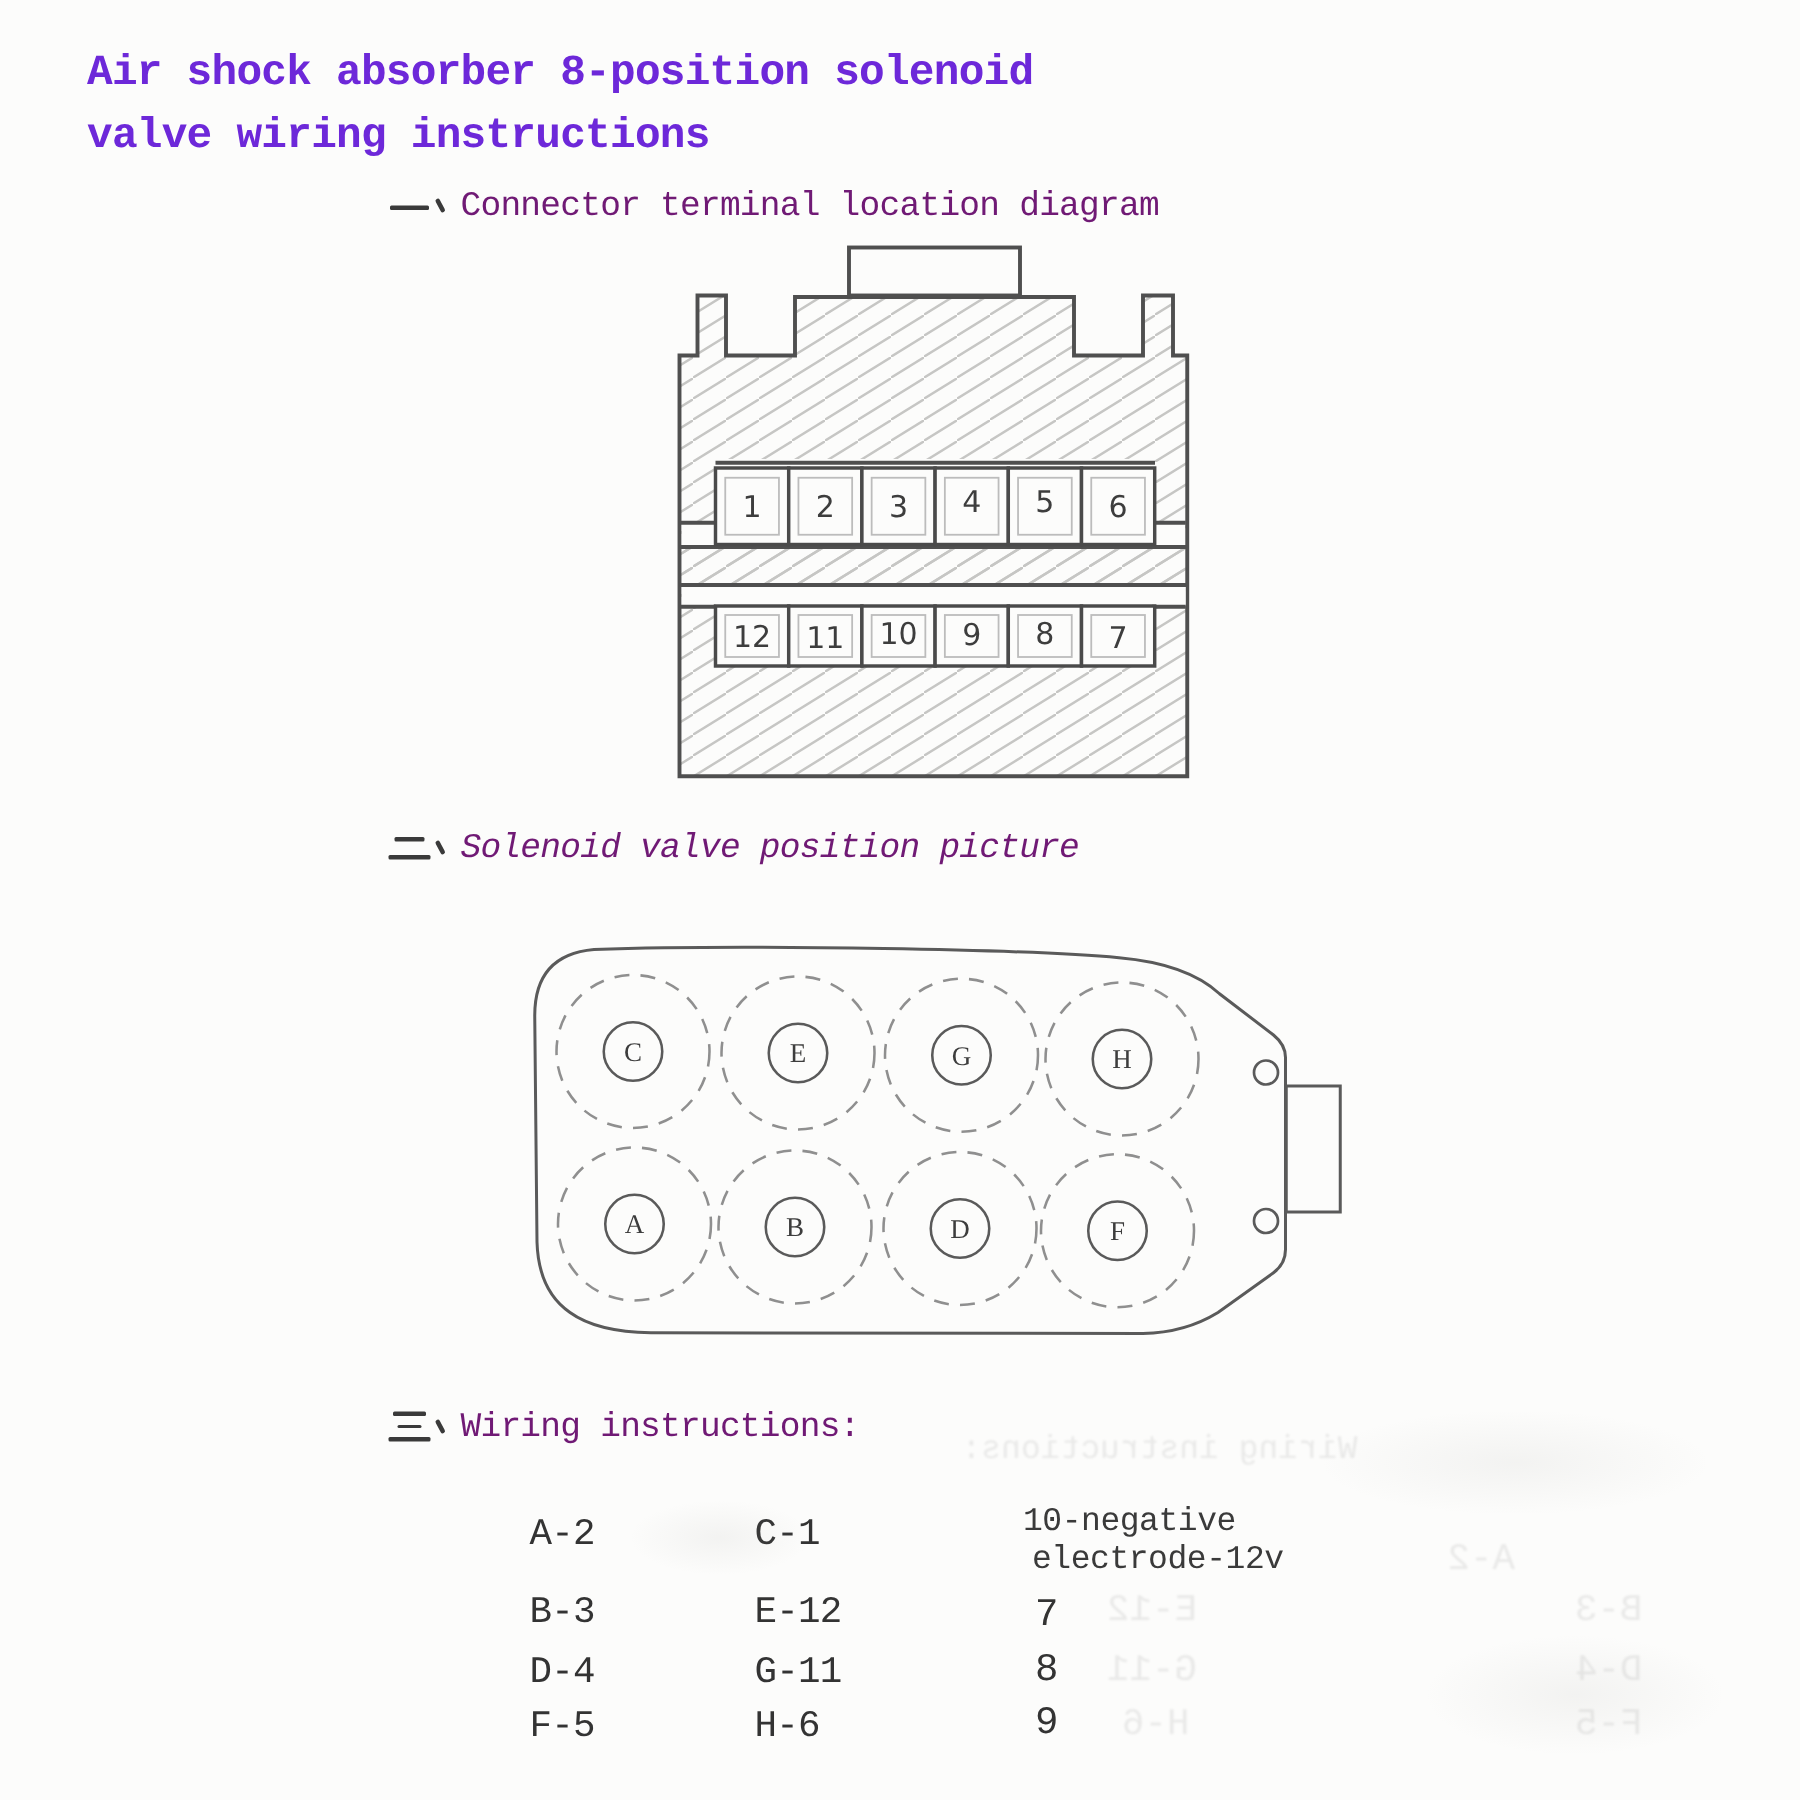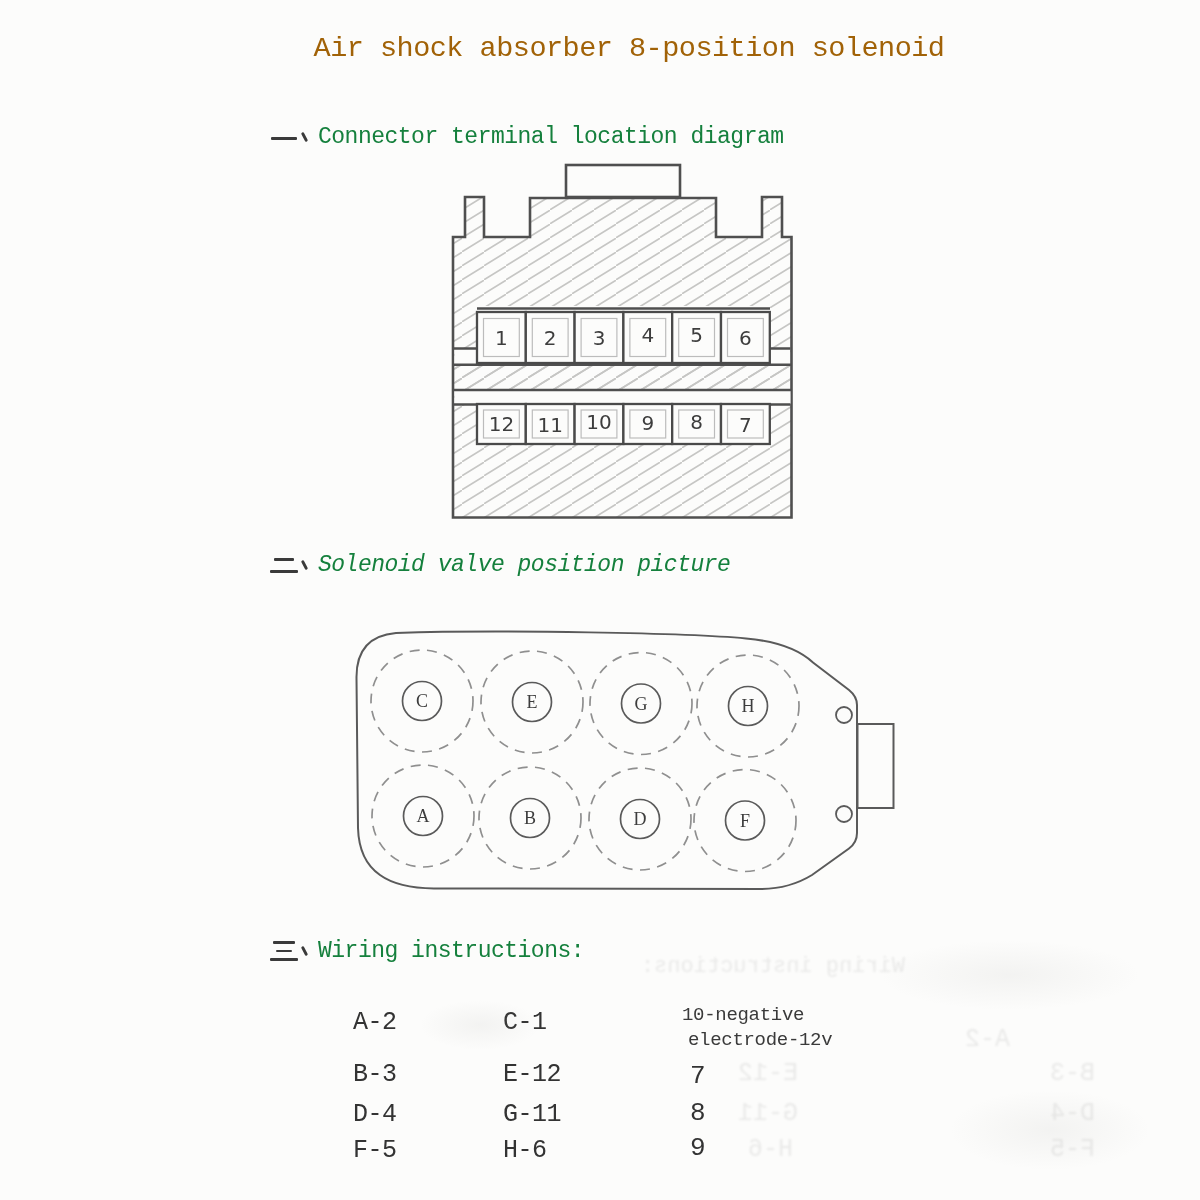--- a/index.html
+++ b/index.html
@@ -9,31 +9,30 @@
     font-family:"Liberation Mono", monospace;
     color:#383838;
     position:relative;
     overflow:hidden;
   }
   .page{position:absolute;inset:0;}
 
   
   .doc-title{
     position:absolute;left:58px;top:28px;width:1142px;
-    text-align:center;
-    font-size:28.5px;font-weight:400;line-height:42px;
+    font-size:28.5px;font-weight:700;line-height:42px;
     letter-spacing:-0.5px;
-    color:#a16207;
+    color:#6d28d9;
   }
 
   
   .section-heading{
-    position:absolute;left:269px;
+    position:absolute;left:258px;
     display:flex;align-items:flex-start;
-    font-size:23px;line-height:30px;color:#15803d;
+    font-size:23px;line-height:30px;color:#701a75;
     letter-spacing:-0.5px;
   }
   .s1{top:122px;}
   .s2{top:550px;font-style:italic;}
   .s3{top:936px;}
   .cjk{position:relative;width:30px;height:30px;display:inline-block;flex:0 0 auto;}
   .cjk i{position:absolute;height:2.6px;background:#3a3a3a;border-radius:1px;display:block;}
   .cjk-one i{left:2px;right:2px;top:15px;}
   .cjk-two i.b1{left:5px;right:5px;top:8px;}
   .cjk-two i.b2{left:1px;right:1px;top:20px;}
@@ -57,21 +56,21 @@
   .term-num{font:20px "DejaVu Sans", sans-serif;fill:#3d3d3d;text-anchor:middle;}
   .valve-body{fill:#fcfcfb;stroke:#5a5a5a;stroke-width:2;}
   .valve-tab{fill:none;stroke:#5a5a5a;stroke-width:2;}
   .hole{fill:none;stroke:#5a5a5a;stroke-width:1.8;}
   .dashed-circle{fill:none;stroke:#8f8f8f;stroke-width:1.7;stroke-dasharray:10 7.5;}
   .letter-circle{fill:none;stroke:#5a5a5a;stroke-width:1.7;}
   .valve-letter{font:18px "Liberation Serif", serif;fill:#3d3d3d;text-anchor:middle;}
 
   
   .wire{position:absolute;font-size:25px;letter-spacing:-0.5px;line-height:32px;color:#333;white-space:nowrap;}
-  .wire.small{font-size:19px;letter-spacing:-0.3px;line-height:24px;color:#3a3a3a;}
+  .wire.small{font-size:22px;letter-spacing:-0.3px;line-height:24px;color:#3a3a3a;}
   .wire.num{font-size:26px;}
 
   
   .ghosts{
     position:absolute;left:620px;top:940px;width:540px;height:240px;
     transform:scaleX(-1);
     opacity:0.11;filter:blur(0.8px);
     color:#555;pointer-events:none;
   }
   .ghosts .g{position:absolute;font-size:25px;white-space:nowrap;}
@@ -79,20 +78,21 @@
 
   .smudge{position:absolute;border-radius:50%;background:radial-gradient(closest-side,rgba(160,160,155,0.10),rgba(160,160,155,0));}
 </style>
 </head>
 <body>
 
 <div class="page">
 
   <div class="doc-title">
     <div>Air shock absorber 8-position solenoid</div>
+    <div>valve wiring instructions</div>
   </div>
 
   <div class="section-heading s1">
     <span class="cjk cjk-one">
         <i></i>
       </span>
     <span class="cjk-comma"></span>
     <span class="heading-text">Connector terminal location diagram</span>
   </div>
 

